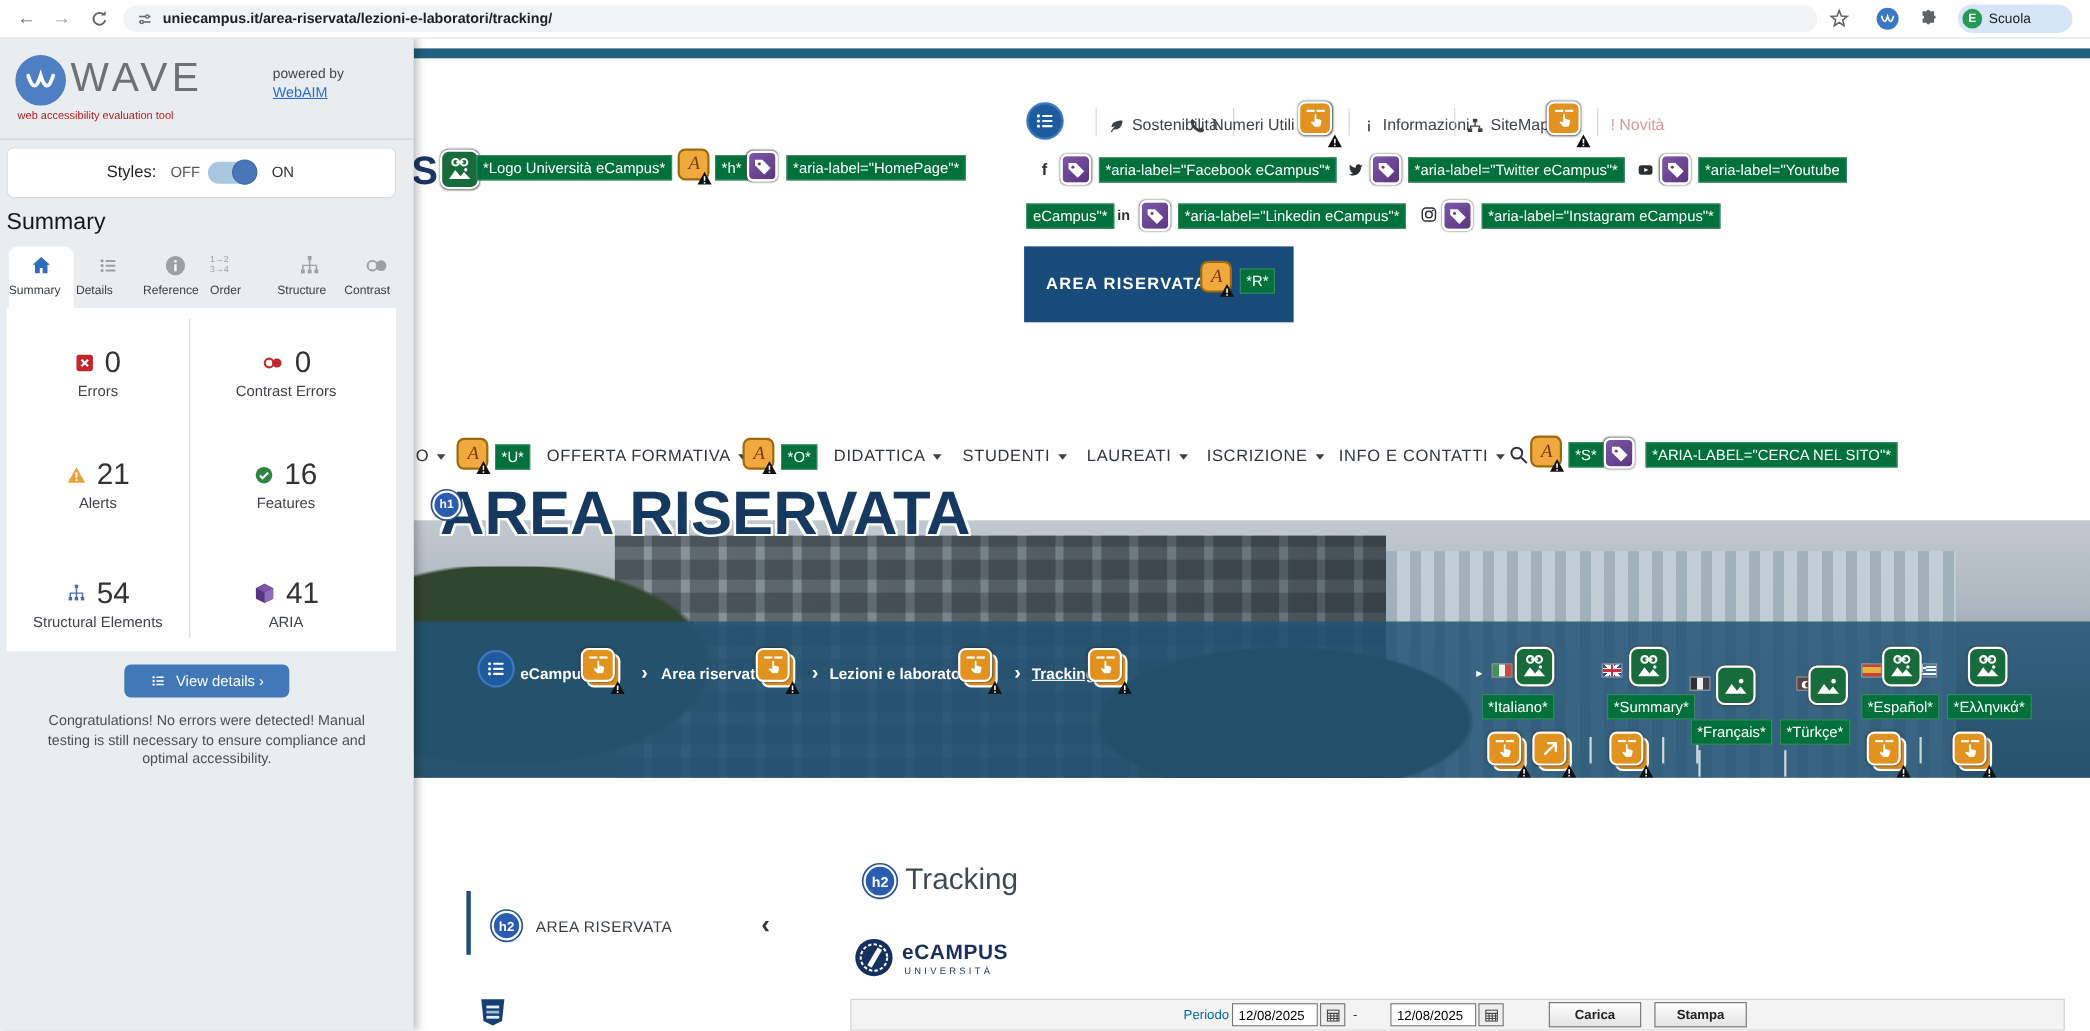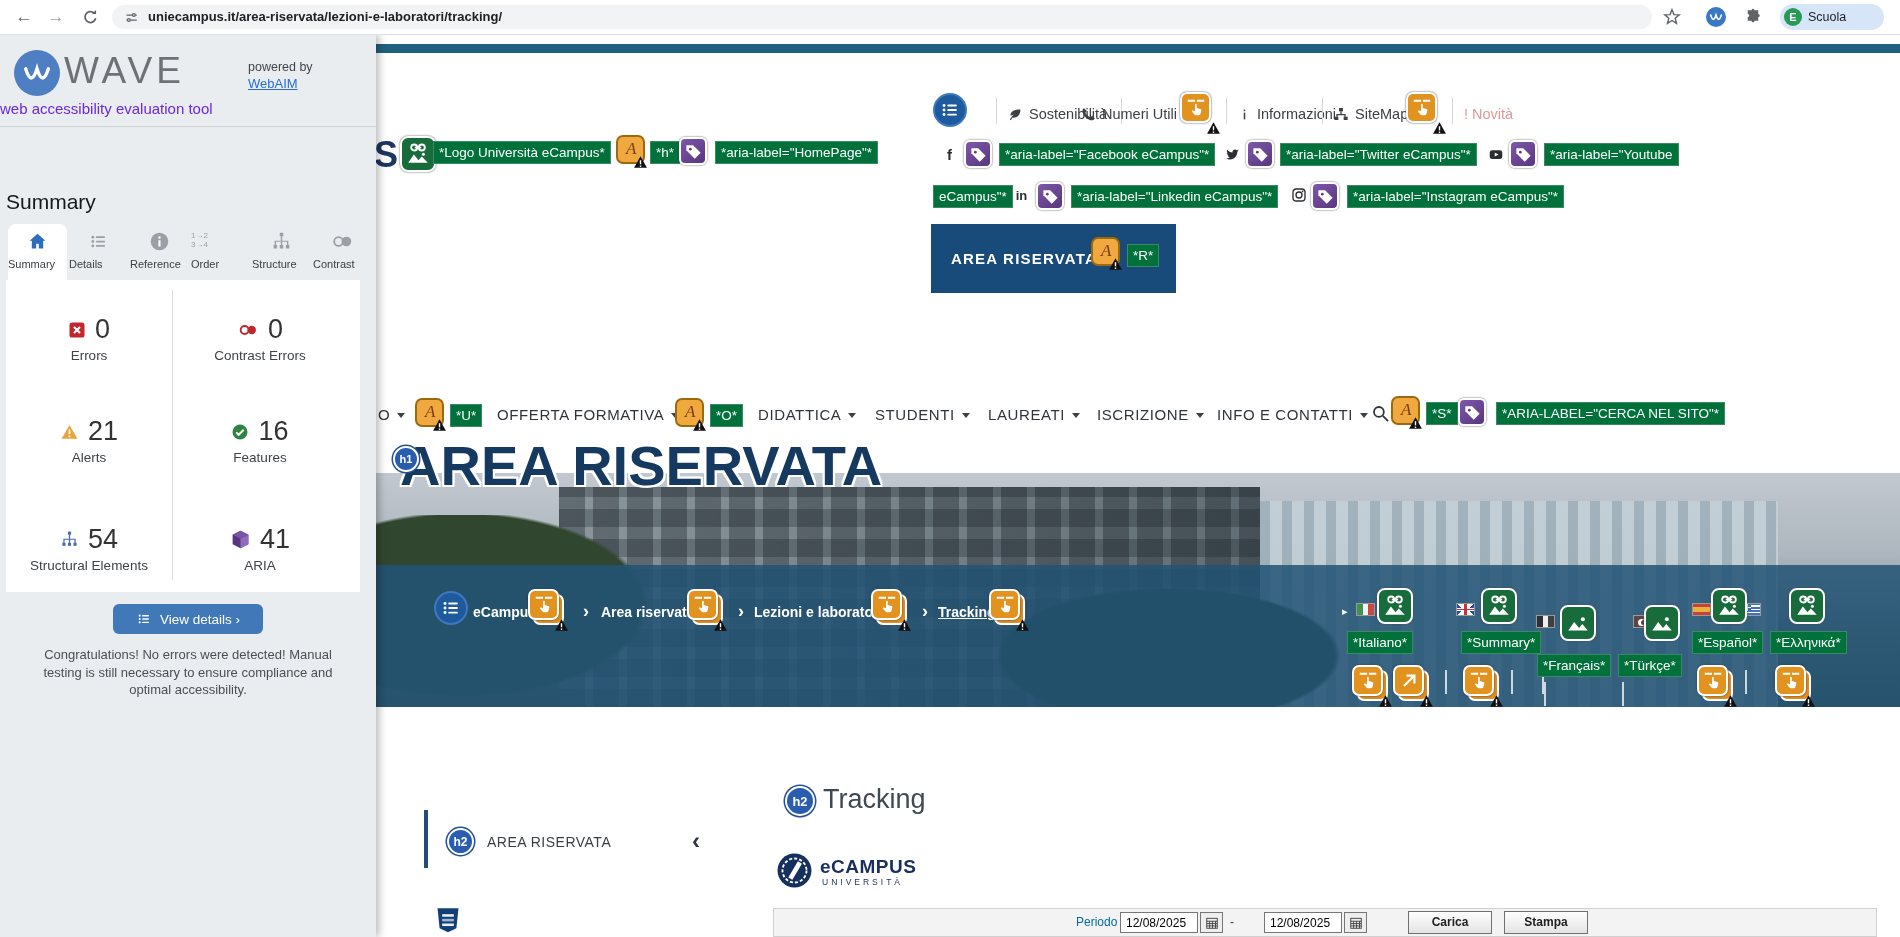--- a/index.html
+++ b/index.html
@@ -15,21 +15,21 @@
   .urltxt{position:absolute;left:36px;top:4px;font-size:13px;color:#202124;white-space:nowrap;}
   .profpill{position:absolute;left:1780px;top:4px;width:104px;height:26px;border-radius:13px;background:#d6e6f8;}
   .profav{position:absolute;left:4px;top:4px;width:18px;height:18px;border-radius:50%;background:#259a52;color:#fff;font-size:11px;font-weight:bold;text-align:center;line-height:18px;}
   .profname{position:absolute;left:28px;top:6px;font-size:12.5px;color:#1b1e21;}
 
   
   .panel{left:0;top:34px;width:376px;height:903px;background:#e9edf0;box-shadow:3px 0 8px rgba(0,0,0,.28);z-index:50;}
   .wavename{position:absolute;left:64px;top:16px;font-size:37px;letter-spacing:4px;color:#6e7277;}
   .powered{position:absolute;left:248px;top:26px;font-size:12.5px;color:#41454a;}
   .webaim{position:absolute;left:248px;top:42px;font-size:13px;color:#2a6cd4;text-decoration:underline;}
-  .tagline{position:absolute;left:0;top:66px;font-size:15px;color:#6d28d9;}
+  .tagline{position:absolute;left:16px;top:66px;font-size:10px;color:#b91c1c;}
   .pdiv{position:absolute;left:0;top:92px;width:376px;height:1px;background:#cdd2d6;}
   .stylescard{position:absolute;left:6px;top:100px;width:354px;height:46px;background:#fff;border:1px solid #d8dcdf;border-radius:6px;box-sizing:border-box;}
   .summarytitle{position:absolute;left:6px;top:156px;font-size:21px;color:#15181b;}
   .tab{position:absolute;top:190px;width:59px;height:56px;cursor:pointer;}
   .tab.active{background:#fff;border-radius:8px 8px 0 0;}
   .tab .tlab{position:absolute;left:0;right:0;top:34px;font-size:11px;color:#3c4043;}
   .tab svg{margin:7px auto 0;}
   .wcontent{position:absolute;left:6px;top:246px;width:354px;height:312px;background:#fff;}
   .stat{position:absolute;text-align:center;}
   .srow{display:flex;align-items:center;justify-content:center;gap:9px;}
@@ -706,20 +706,28 @@
       <svg class="ic" width="34" height="34" viewBox="0 0 24 24" style="margin:6px">
           <use href="#d-wave"></use>
         </svg>
     </div>
     <span class="wavename">WAVE</span>
     <span class="powered">powered by</span>
     <a class="webaim">WebAIM</a>
     <span class="tagline">web accessibility evaluation tool</span>
     <div class="pdiv"></div>
 
+    <div class="stylescard">
+      <span style="position:absolute;left:90px;top:13px;font-size:15px;color:#222">Styles:</span>
+      <span style="position:absolute;left:148px;top:14px;font-size:13.5px;color:#555">OFF</span>
+      <div class="toggle">
+          <div class="knob"></div>
+        </div>
+      <span style="position:absolute;left:240px;top:14px;font-size:13.5px;color:#333">ON</span>
+    </div>
 
     <span class="summarytitle">Summary</span>
 
     <div class="tab active" style="left:8px">
       <svg class="ic" width="21" height="21" viewBox="0 0 24 24">
           <use href="#d-home"></use>
         </svg>
       <span class="tlab">Summary</span>
     </div>
     <div class="tab" style="left:69px">

